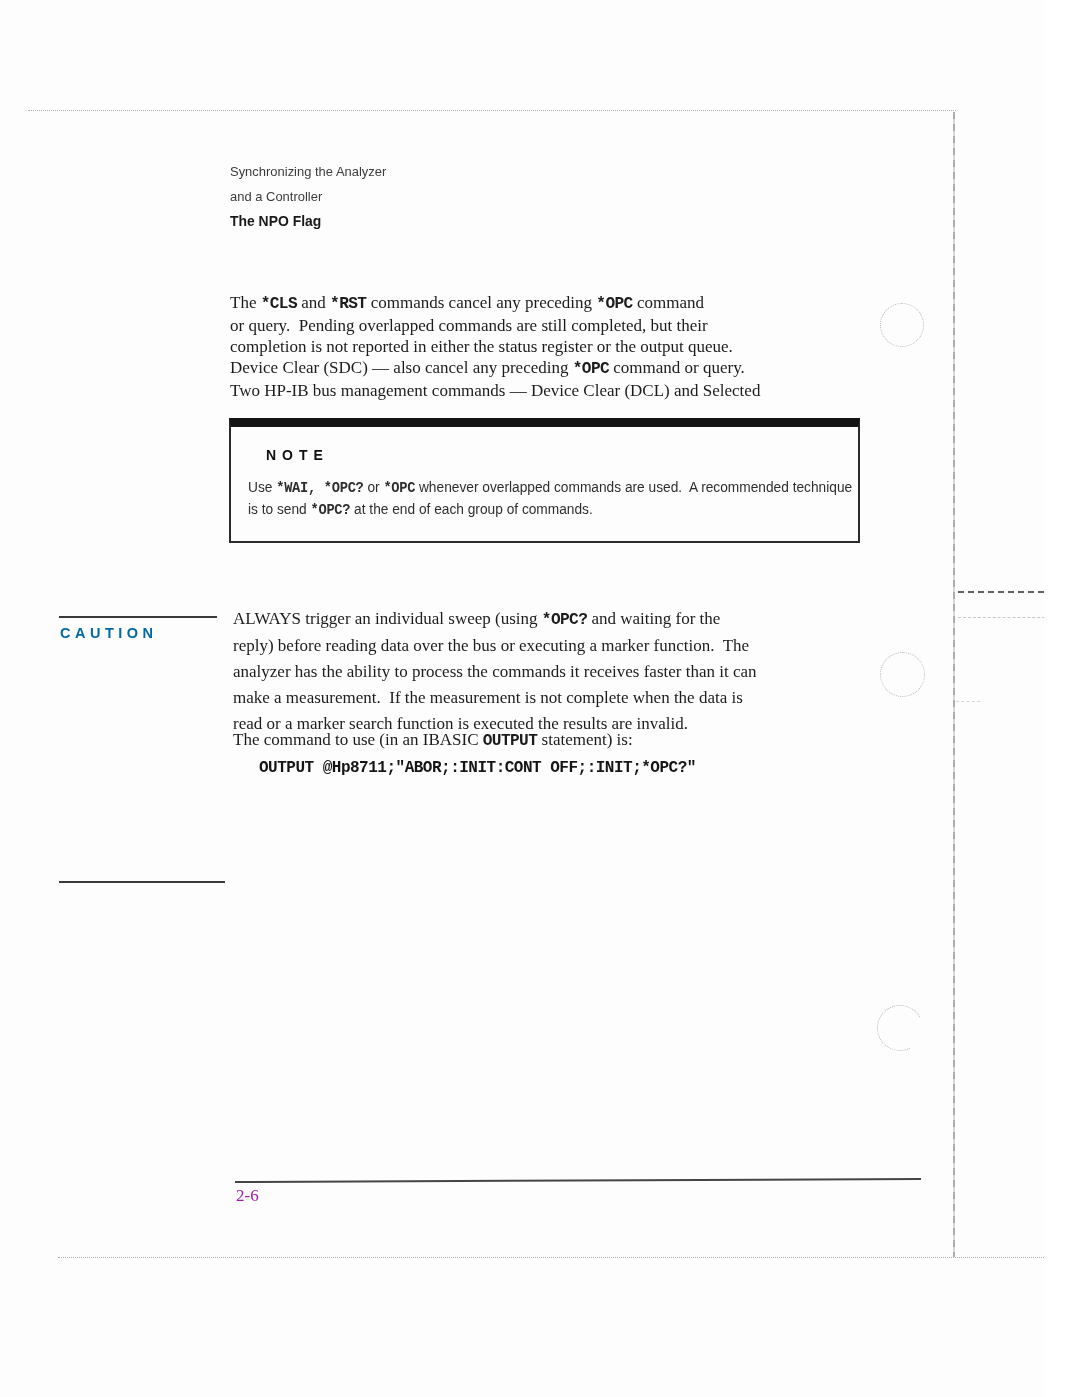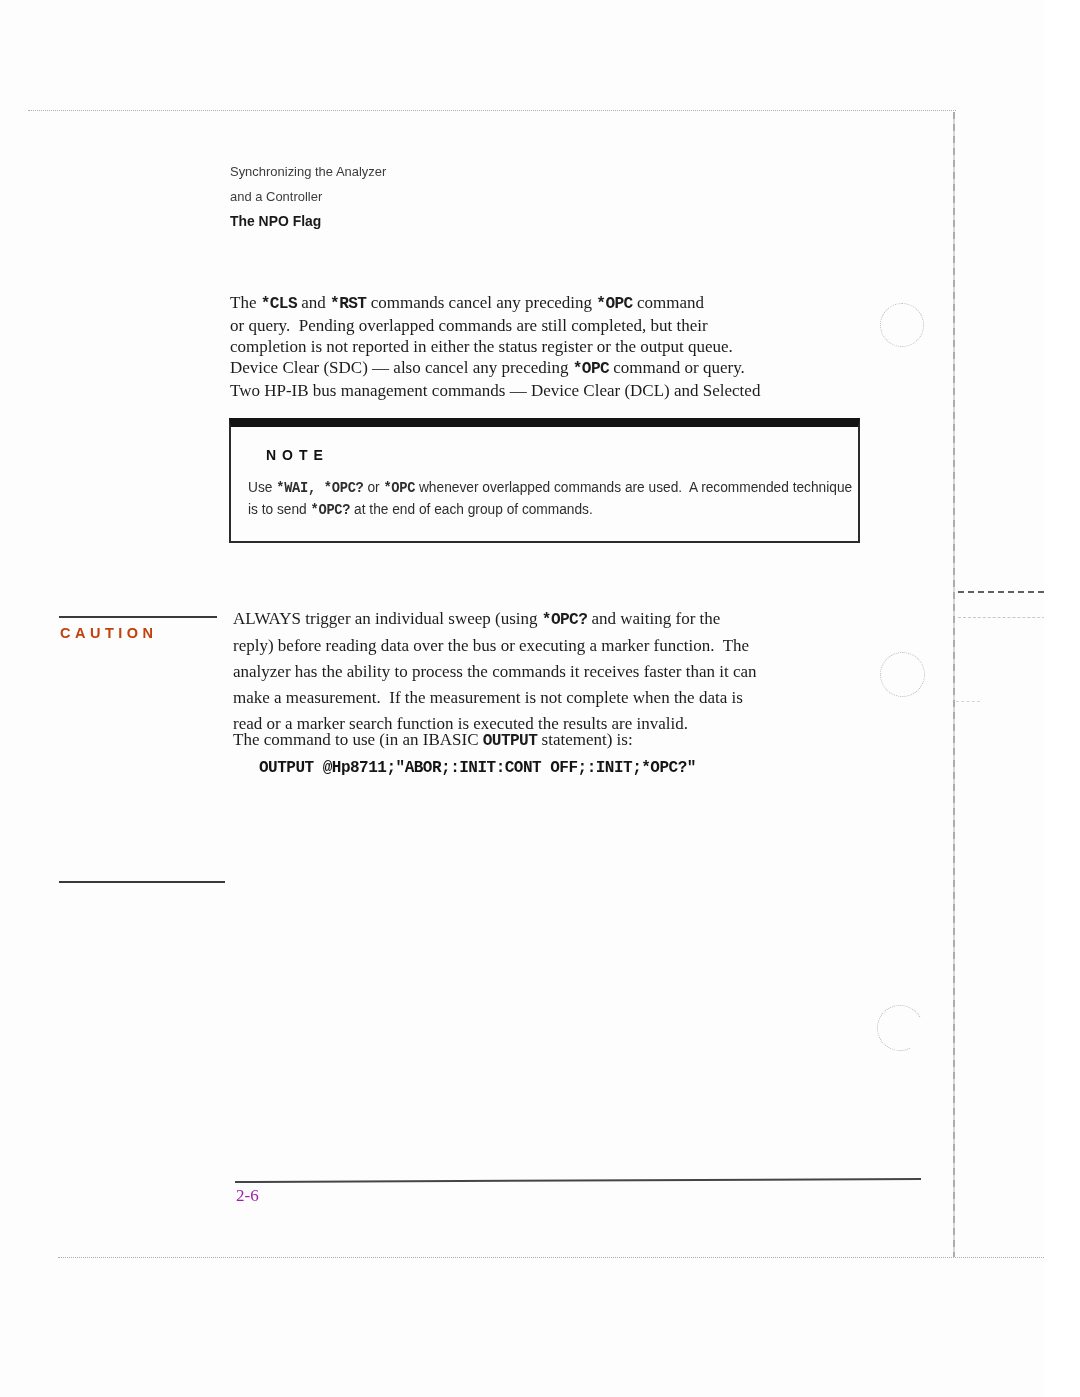--- a/index.html
+++ b/index.html
@@ -50,21 +50,21 @@
   .note-body  { position:absolute; left:17px; top:50px;
                 font-family:"Liberation Sans", sans-serif; font-size:14px; line-height:21px;
                 color:#2e2e2e; transform:scaleX(0.98); transform-origin:left top; }
   .note-body .line { white-space:pre; }
   .note-body .mono { font-weight:700; font-size:1.0em; letter-spacing:-0.3px; }
 
   
   .caution-rule  { position:absolute; left:59px; top:616px; width:158px; border-top:2px solid #3a3a3a; }
   .caution-label { position:absolute; left:60px; top:625px;
                    font-family:"Liberation Sans", sans-serif; font-weight:bold;
-                   font-size:14.5px; letter-spacing:4.5px; color:#c2410c; }
+                   font-size:14.5px; letter-spacing:4.5px; color:#0369a1; }
 
   
   .code-block { position:absolute; left:259px; top:757px;
                 font-family:"Liberation Mono","DejaVu Sans Mono",monospace;
                 font-size:16px; font-weight:700; line-height:23px;
                 letter-spacing:-0.5px; color:#151515; }
   .code-block div { white-space:pre; }
 
   
   .refer-rule  { position:absolute; left:59px;  top:881px;  width:166px; border-top:2px solid #3a3a3a; }

